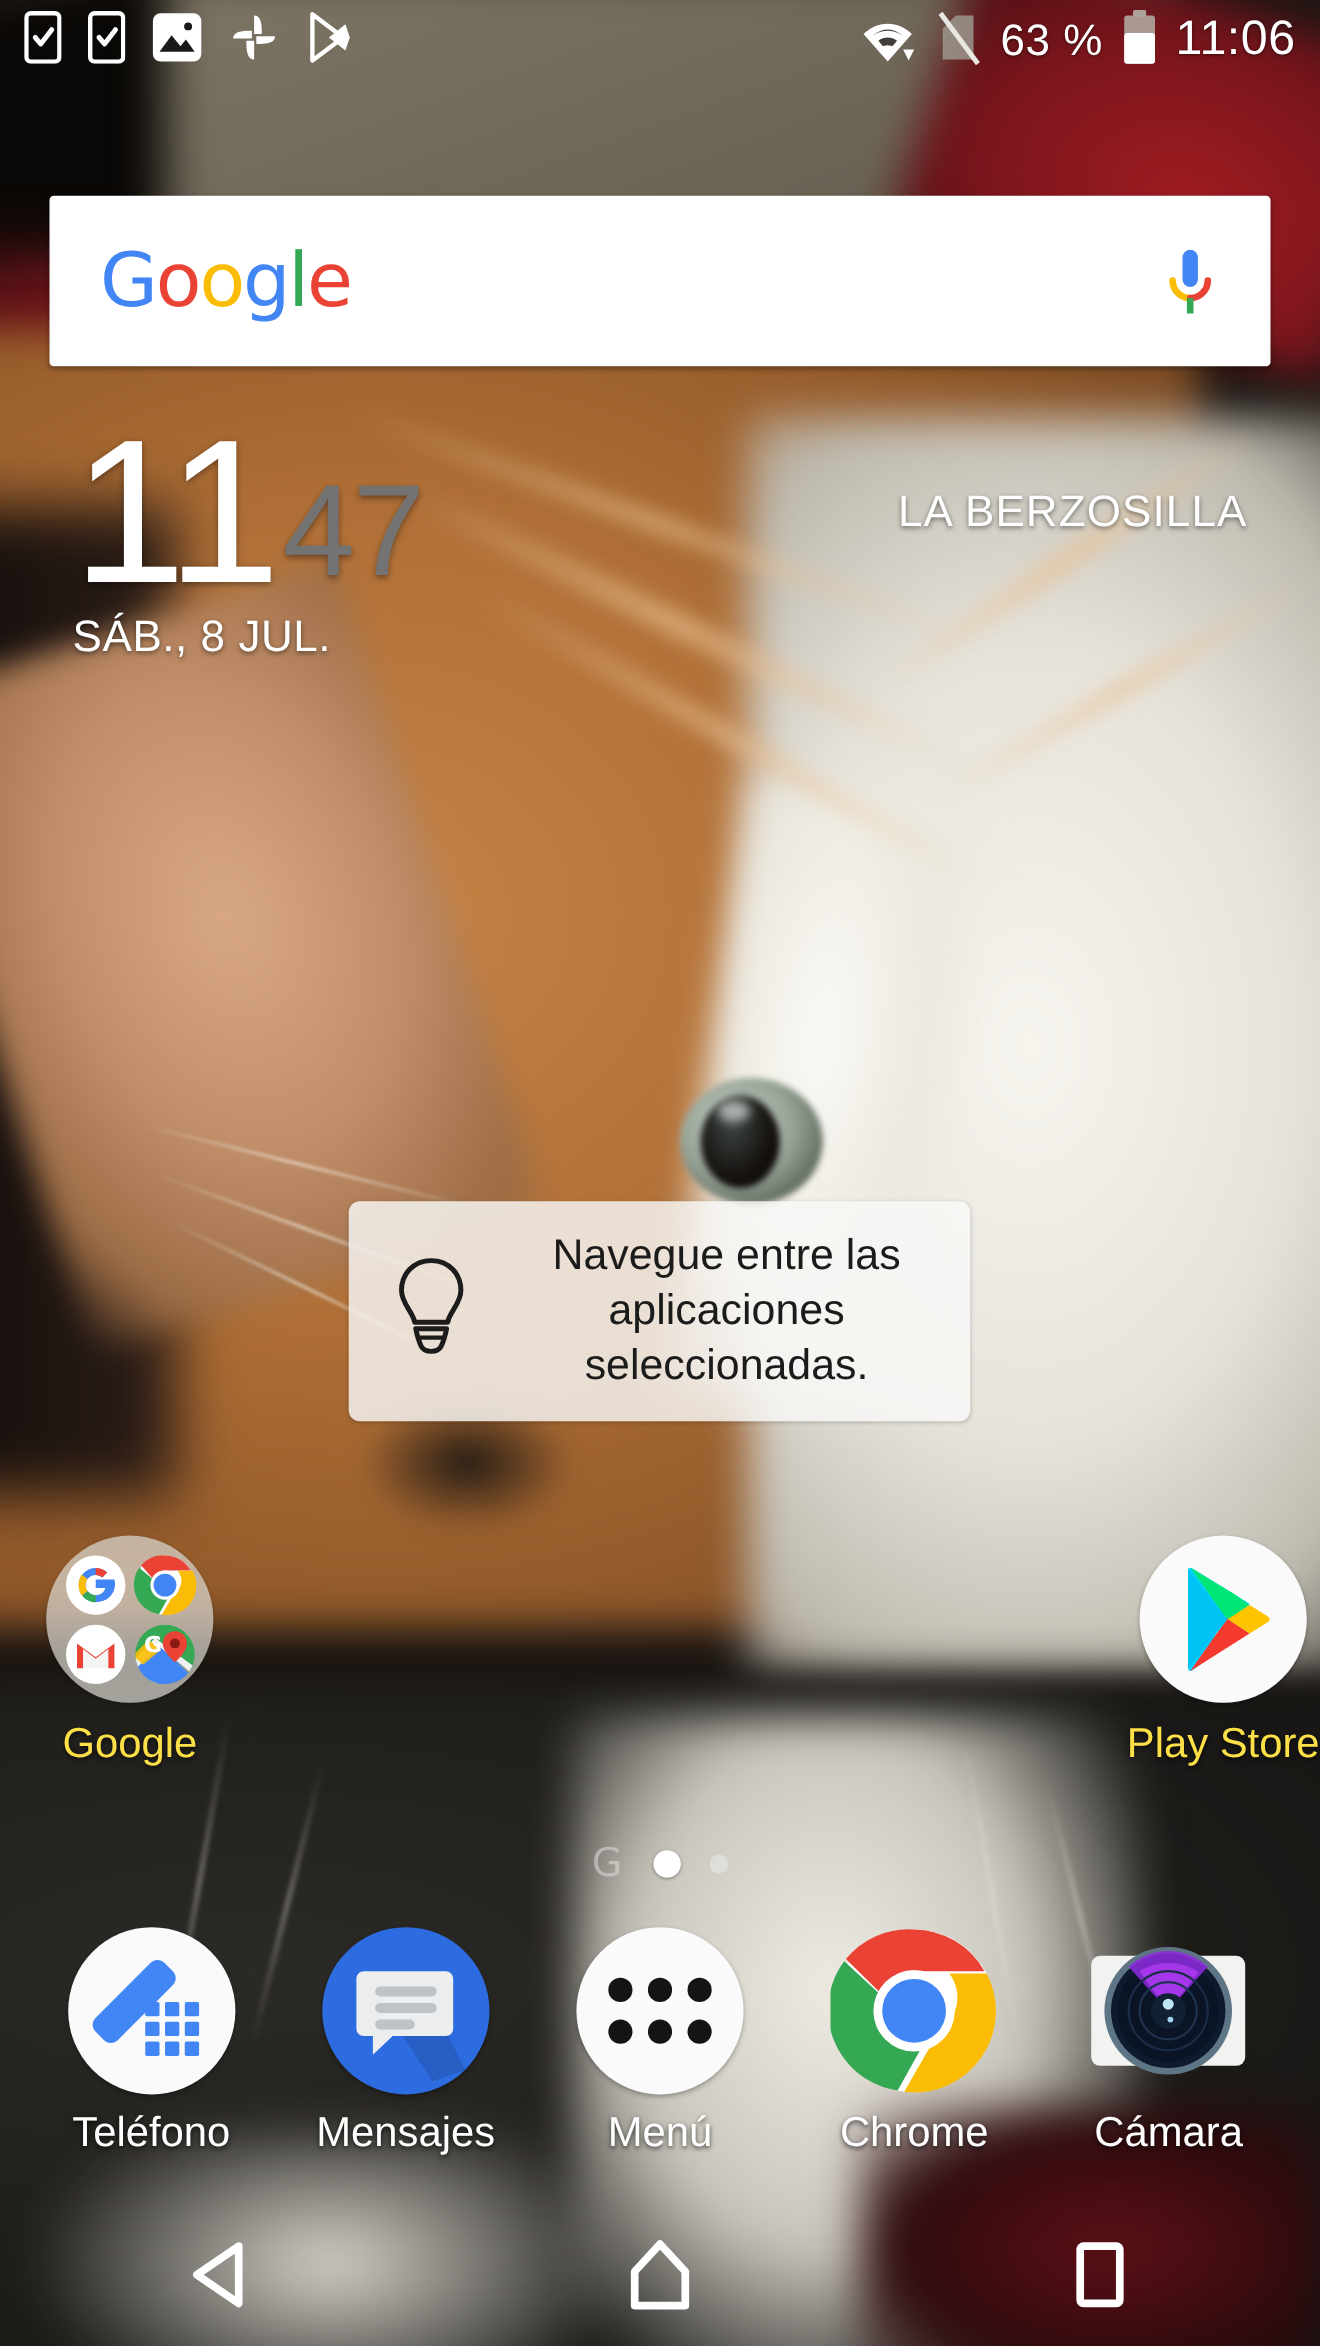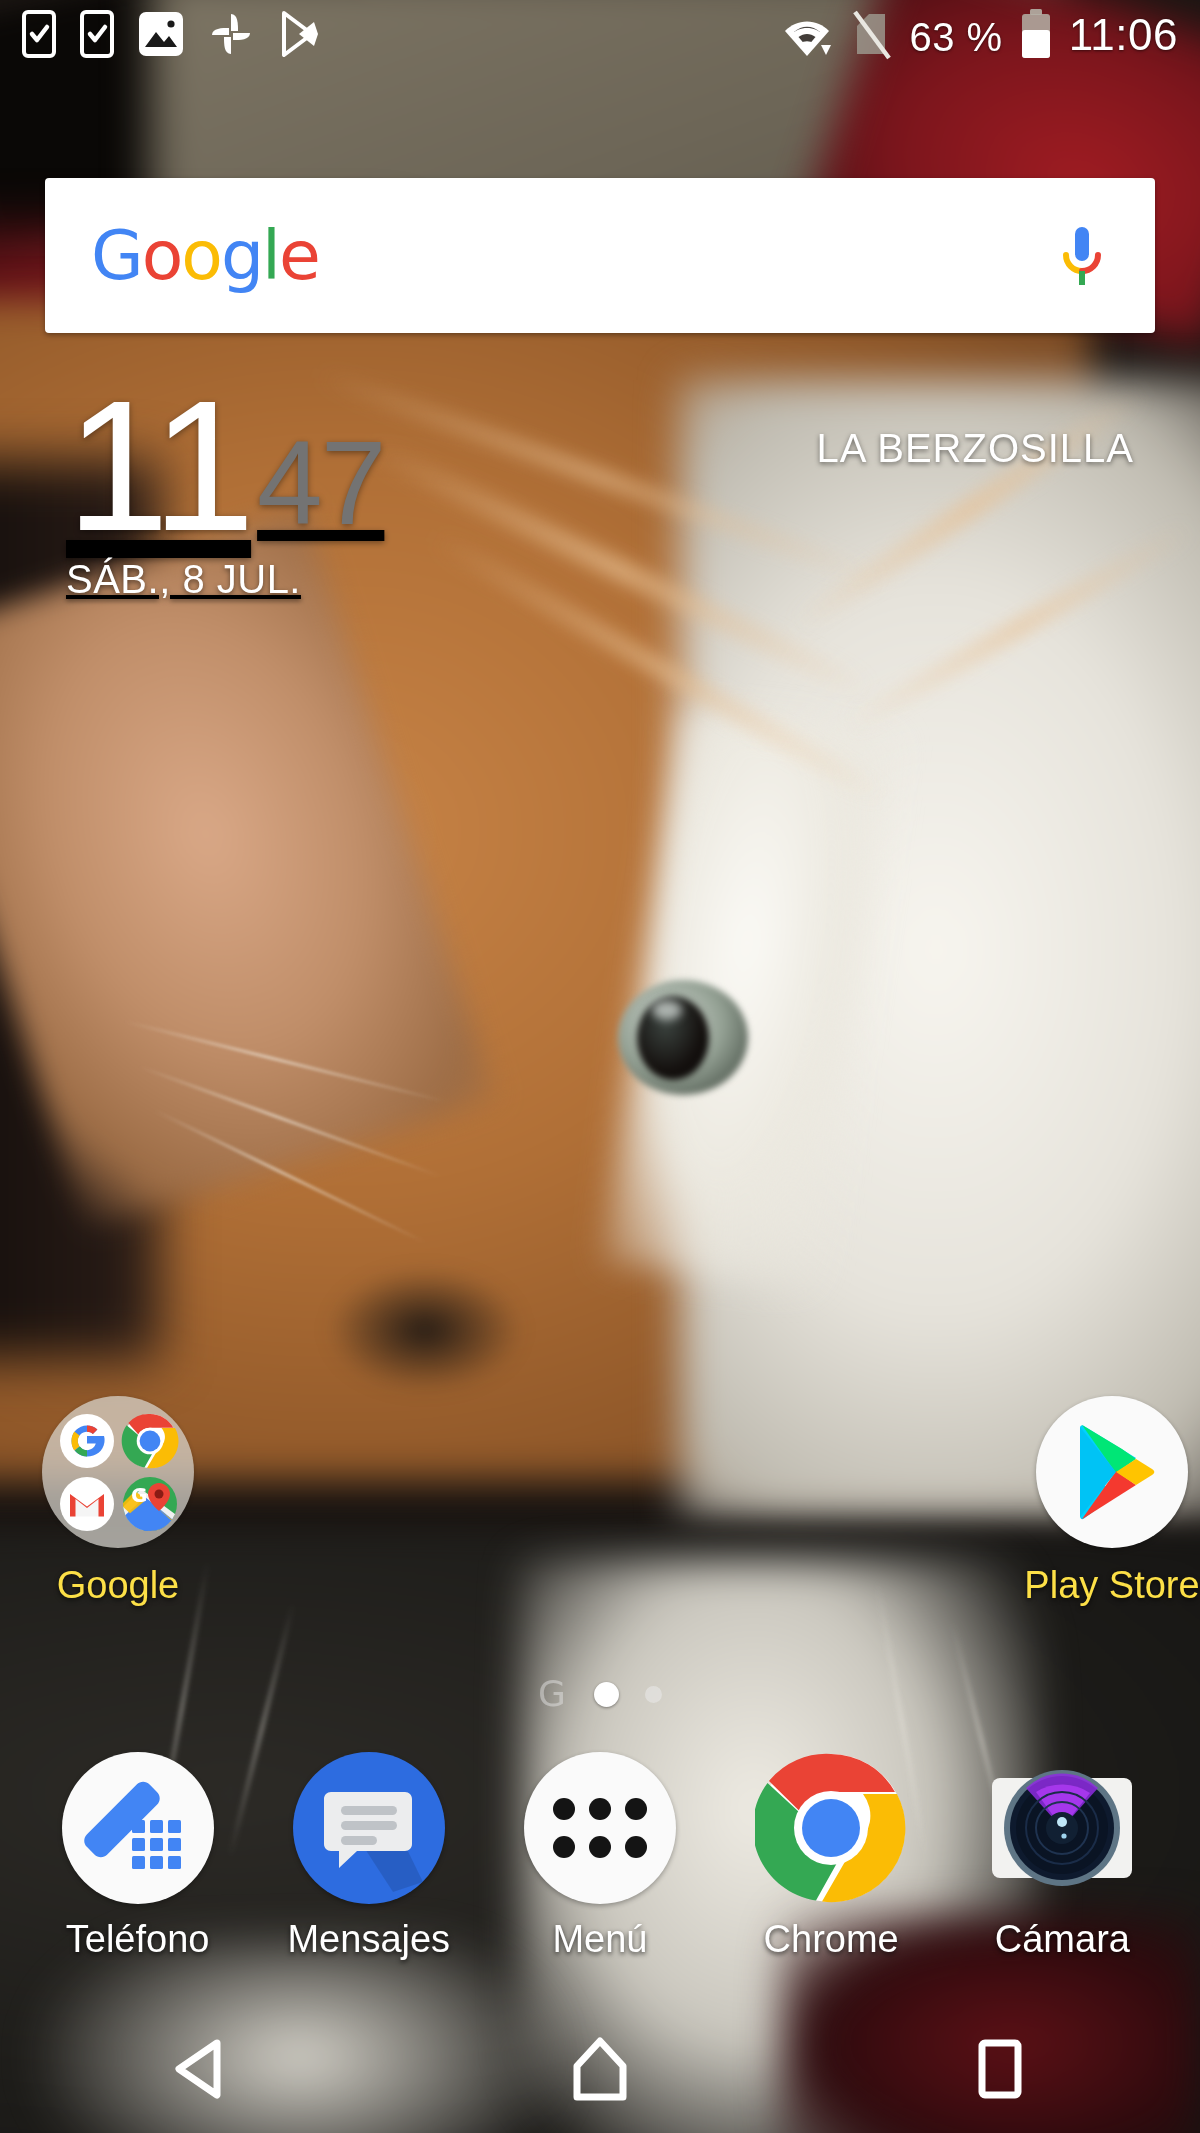--- a/index.html
+++ b/index.html
@@ -198,21 +198,21 @@
 
   #mic-btn { margin-left: auto; width: 54px; height: 66px; position: relative; }
 
   
   #clock-weather {
     position: absolute; left: 0; top: 390px; width: 1200px; height: 260px;
     z-index: 15;
     padding: 0 66px;
     display: flex; align-items: flex-start; justify-content: space-between;
   }
-  #clock-block { position: relative; text-decoration: underline; }
+  #clock-block { position: relative; }
   #clock-nums { display: flex; align-items: flex-start; }
   #clock-hour {
     color: #fff; font-size: 186px; line-height: .82;
     font-weight: 300;
     font-family: "Liberation Sans", sans-serif;
     letter-spacing: -4px;
     text-shadow: 0 2px 6px rgba(0,0,0,.4);
   }
   #clock-min {
     color: #737373; font-size: 118px; line-height: .8;
@@ -228,21 +228,21 @@
   }
   #weather-block { text-align: right; padding-top: 16px; }
   #weather-row { display: flex; align-items: center; justify-content: flex-end; gap: 20px; }
   #weather-temp {
     color: #fff; font-size: 104px; font-weight: 300; line-height: .9;
     letter-spacing: -1px;
     text-shadow: 0 2px 6px rgba(0,0,0,.4);
   }
   #weather-city {
     color: #fff; font-size: 40px; font-weight: 400;
-    margin-top: 20px; letter-spacing: 1px;
+    margin-top: 37px; letter-spacing: 1px;
     text-shadow: 0 2px 5px rgba(0,0,0,.5);
   }
 
   
   #tip-card {
     position: absolute; left: 317px; top: 1092px;
     width: 565px; height: 200px;
     background: rgba(248,248,246,.82);
     border-radius: 10px;
     display: flex; align-items: center;
@@ -480,20 +480,30 @@
         <div id="clock-min">47</div>
       </div>
       <div id="clock-date">SÁB., 8 JUL.</div>
     </div>
 
     <div id="weather-block">
       <div id="weather-city">LA BERZOSILLA</div>
     </div>
   </div>
 
+  <div id="tip-card">
+    <div id="tip-icon">
+      <svg width="74" height="104" viewBox="0 0 74 104">
+        <path d="M37 6 C53 6 64 18 64 33 C64 45 54 52 52 62 L22 62 C20 52 10 45 10 33 C10 18 21 6 37 6 Z" fill="none" stroke="#1c1c1c" stroke-width="4.5" stroke-linejoin="round"></path>
+        <path d="M23 68 L51 68 C51 68 49 78 46 84 C43 90 31 90 28 84 C25 78 23 68 23 68 Z" fill="none" stroke="#1c1c1c" stroke-width="4.5" stroke-linejoin="round"></path>
+        <line x1="25" y1="76" x2="49" y2="76" stroke="#1c1c1c" stroke-width="4"></line>
+      </svg>
+    </div>
+    <div id="tip-text">Navegue entre las aplicaciones seleccionadas.</div>
+  </div>
 
   <div id="app-row">
 
     <div class="app-cell" style="left:8px; top:0;">
       <div class="icon-96">
         <div id="folder-google">
 
           <span class="mini-icon">
             <svg width="58" height="58" viewBox="0 0 58 58">
               <circle cx="29" cy="29" r="27" fill="#fff"></circle>

